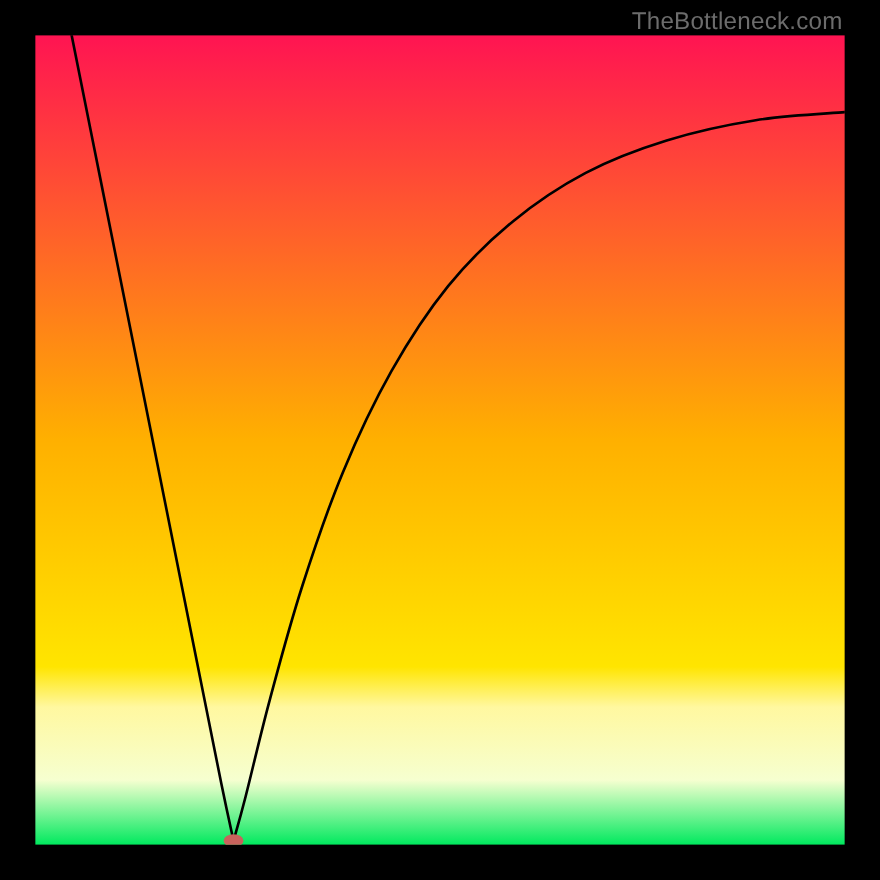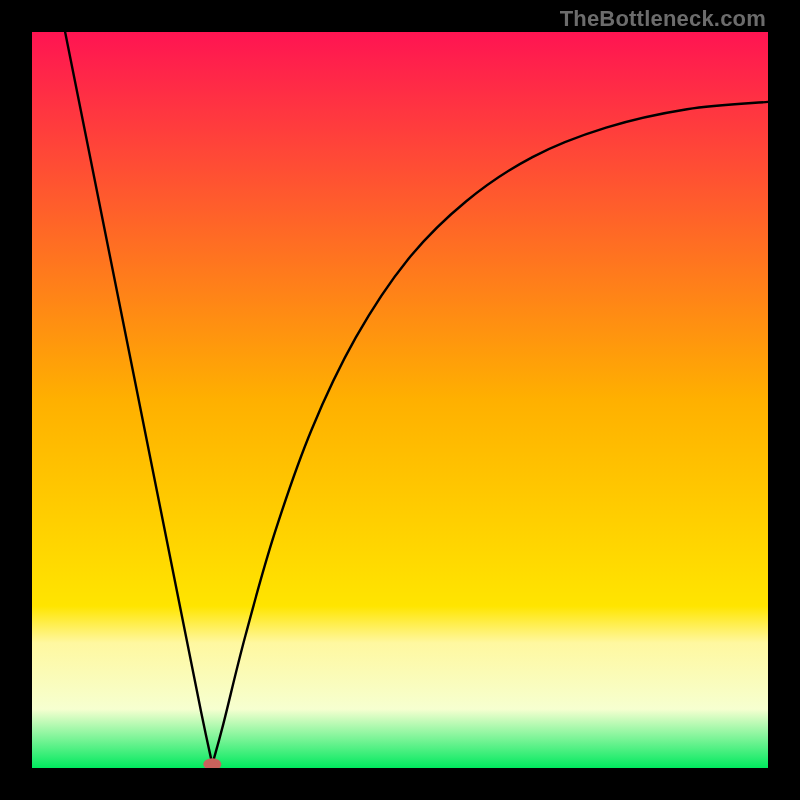--- a/index.html
+++ b/index.html
@@ -24,21 +24,21 @@
     top: 0;
     width: 736px;
     height: 736px;
   }
   .watermark {
     position: absolute;
     top: 6px;
     right: 34px;
     font-family: Arial, Helvetica, sans-serif;
     font-size: 22px;
-    font-weight: 700;
+    font-weight: 400;
     color: #6c6c6c;
     letter-spacing: 0.2px;
   }
 </style>
 </head>
 <body>
 
 <div class="frame">
   <svg class="plot" viewBox="0 0 736 736" preserveAspectRatio="none">
     <defs>

